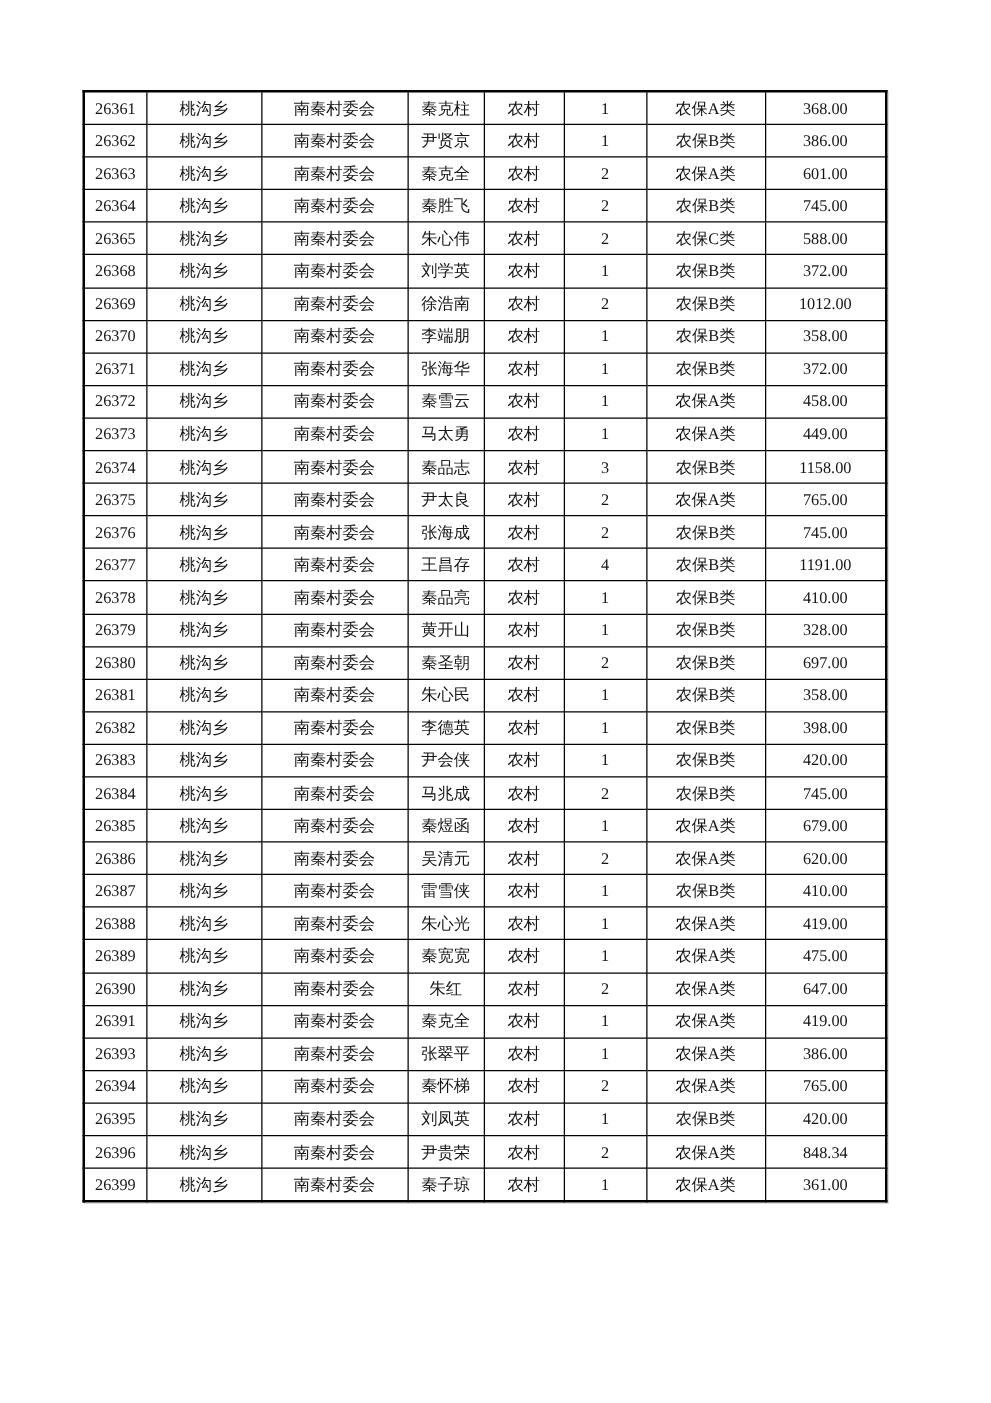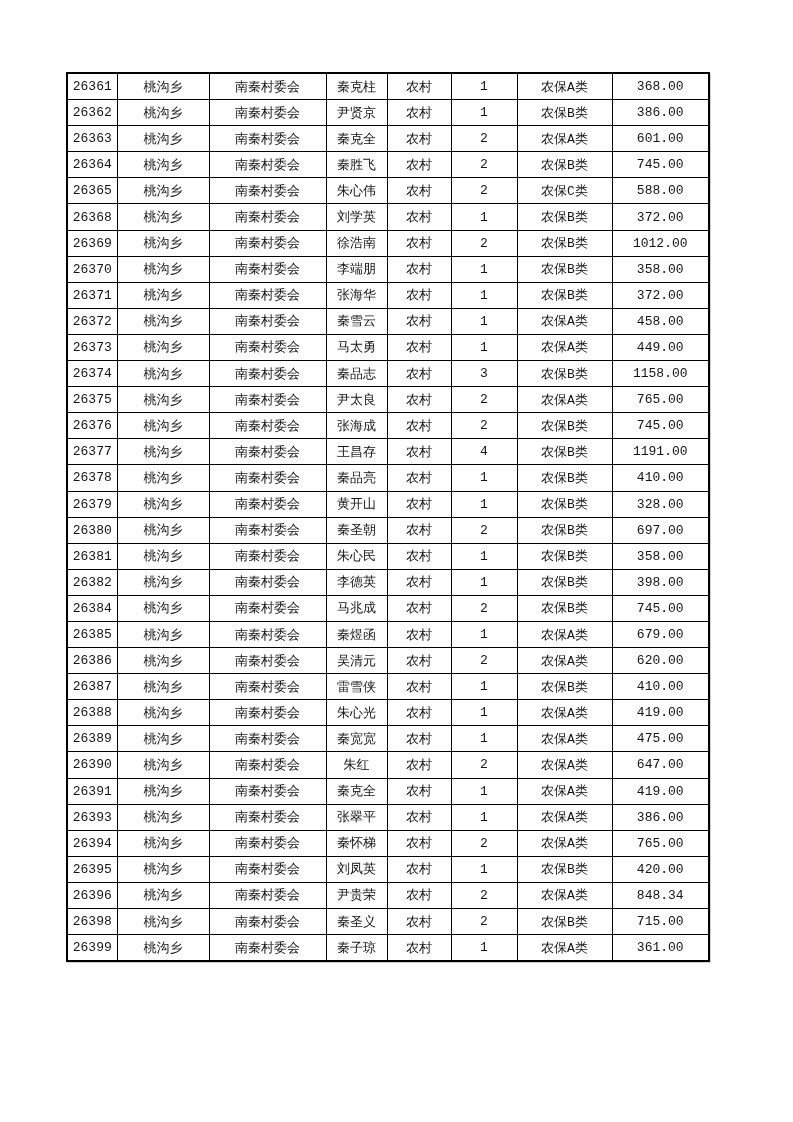--- a/index.html
+++ b/index.html
@@ -6,21 +6,21 @@
     margin: 0;
     padding: 0;
     background: #ffffff;
   }
   .page {
     position: relative;
     width: 793px;
     height: 1122px;
     background: #ffffff;
     overflow: hidden;
-    font-family: Liberation Mono, monospace;
+    font-family: Liberation Serif, serif;
   }
   table.data-table {
     position: absolute;
     left: 66px;
     top: 72px;
     width: 642px;
     border-collapse: collapse;
     table-layout: fixed;
     border: 2px solid #000000;
     box-shadow: 1px 1px 0 rgba(0,0,0,0.18);
@@ -255,20 +255,30 @@
           <td>26382</td>
           <td>桃沟乡</td>
           <td>南秦村委会</td>
           <td>李德英</td>
           <td>农村</td>
           <td>1</td>
           <td>农保B类</td>
           <td>398.00</td>
         </tr>
         <tr>
+          <td>26383</td>
+          <td>桃沟乡</td>
+          <td>南秦村委会</td>
+          <td>尹会侠</td>
+          <td>农村</td>
+          <td>1</td>
+          <td>农保B类</td>
+          <td>420.00</td>
+        </tr>
+        <tr>
           <td>26384</td>
           <td>桃沟乡</td>
           <td>南秦村委会</td>
           <td>马兆成</td>
           <td>农村</td>
           <td>2</td>
           <td>农保B类</td>
           <td>745.00</td>
         </tr>
         <tr>
@@ -373,30 +383,20 @@
         </tr>
         <tr>
           <td>26396</td>
           <td>桃沟乡</td>
           <td>南秦村委会</td>
           <td>尹贵荣</td>
           <td>农村</td>
           <td>2</td>
           <td>农保A类</td>
           <td>848.34</td>
-        </tr>
-        <tr>
-          <td>26398</td>
-          <td>桃沟乡</td>
-          <td>南秦村委会</td>
-          <td>秦圣义</td>
-          <td>农村</td>
-          <td>2</td>
-          <td>农保B类</td>
-          <td>715.00</td>
         </tr>
         <tr>
           <td>26399</td>
           <td>桃沟乡</td>
           <td>南秦村委会</td>
           <td>秦子琼</td>
           <td>农村</td>
           <td>1</td>
           <td>农保A类</td>
           <td>361.00</td>

